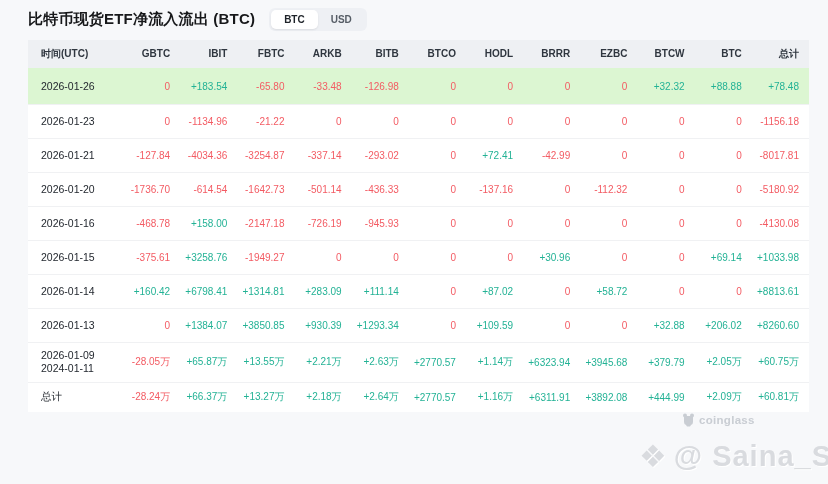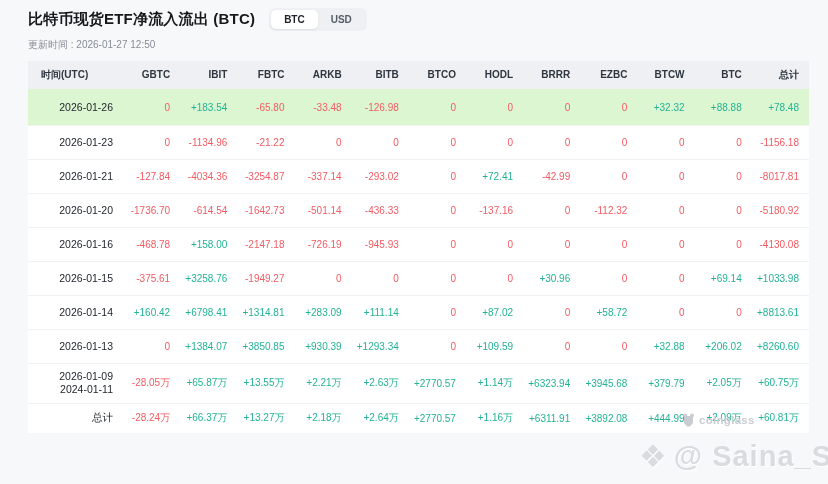--- a/index.html
+++ b/index.html
@@ -14,21 +14,21 @@
                  padding:4px 13px; border-radius:5px; cursor:pointer; font-family:inherit; }
   .toggle .opt.active { background:#ffffff; color:#1e2329; box-shadow:0 1px 2px rgba(0,0,0,.08); }
   .updated { font-size:10px; color:#888e97; padding:7px 0 0 28px; }
 
   table { border-collapse:collapse; table-layout:fixed; width:781px; margin:9px 0 0 28px; background:#fff; }
   th, td { font-size:10px; white-space:nowrap; overflow:hidden; }
   thead th { background:#eef0f3; color:#2f363f; font-weight:700; height:28px;
              text-align:right; padding-right:10px; }
   thead th.col-time { text-align:left; padding-left:13px; width:95px; }
   tbody td { text-align:right; padding-right:10px; height:34px; border-top:1px solid #f0f1f3; }
-  tbody td.date-cell { text-align:right; padding-left:13px; color:#23282f; font-weight:500; font-size:10.5px; }
+  tbody td.date-cell { text-align:left; padding-left:13px; color:#23282f; font-weight:500; font-size:10.5px; }
   tbody tr.row-hl td { background:#dcf6d2; border-top-color:#dcf6d2; }
   tbody tr.row-hl { height:36px; }
   tbody tr.row-double { height:40px; }
   tbody tr.row-double .date-cell div { line-height:13px; }
   tbody tr.row-total td { height:30px; }
   td.pos { color:#23b295; }
   td.neg { color:#f35b63; }
   .total-label { color:#23282f; font-weight:700; }
 
   .wm-coinglass { position:absolute; top:413px; left:682px; display:flex; align-items:center;
@@ -45,21 +45,20 @@
 <div class="page">
 
   <div class="topbar">
     <h1 class="page-title">比特币现货ETF净流入流出 (BTC)</h1>
     <div class="toggle">
       <button class="opt active">BTC</button>
       <button class="opt">USD</button>
     </div>
   </div>
 
-  <div class="updated">更新时间 : 2026-01-27 12:50</div>
 
   <table>
     <thead>
         <tr id="head-row">
           <th class="col-time">时间(UTC)</th>
           <th>GBTC</th>
           <th>IBIT</th>
           <th>FBTC</th>
           <th>ARKB</th>
           <th>BITB</th>

